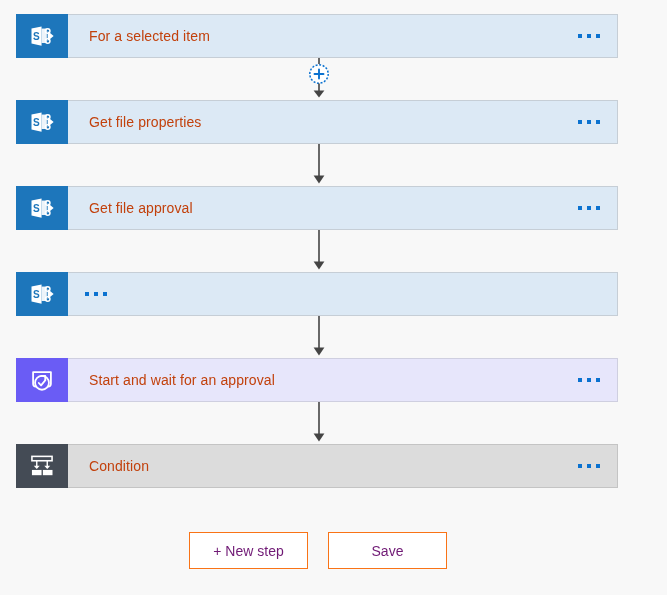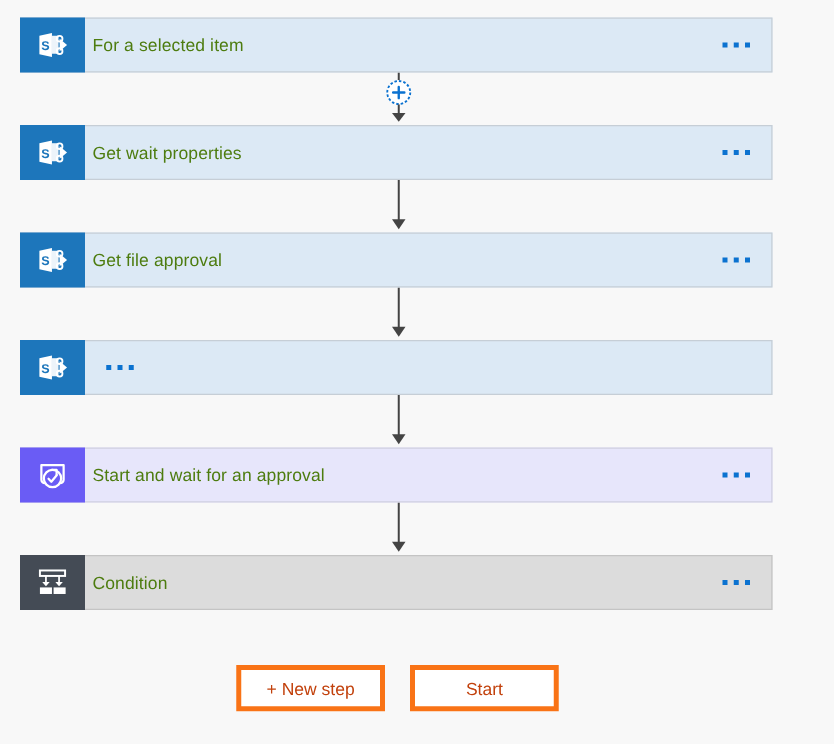--- a/index.html
+++ b/index.html
@@ -46,23 +46,23 @@
     margin: -1px 0 -1px -1px;
   }
   .icon-sharepoint { background: #1d76bb; }
   .icon-approval   { background: #6a5cf5; }
   .icon-condition  { background: #444b55; }
 
   .card-title {
     flex: 1;
     display: flex;
     align-items: center;
-    padding-left: 6px;
+    padding-left: 21px;
     font-size: 14px;
-    color: #4d7c0f;
+    color: #c2410c;
     letter-spacing: .1px;
   }
 
   .card-menu {
     width: 56px;
     display: flex;
     align-items: center;
     justify-content: center;
     gap: 5px;
   }
@@ -87,22 +87,22 @@
     position: absolute;
     left: 189px;
     top: 532px;
     display: flex;
     gap: 20px;
   }
   .btn {
     width: 119px;
     height: 37px;
     background: #ffffff;
-    border: 4px solid #f97316;
-    color: #c2410c;
+    border: 1px solid #f97316;
+    color: #701a75;
     font-size: 14px;
     font-family: "Liberation Sans", sans-serif;
     display: flex;
     align-items: center;
     justify-content: center;
     cursor: pointer;
     padding: 0;
     box-sizing: border-box;
   }
 </style>
@@ -132,21 +132,21 @@
       <div class="card-icon icon-sharepoint">
         <svg width="28" height="28" viewBox="0 0 32 32">
       <path d="M4 7.5 L15.5 5 V27 L4 24.5 Z" fill="#ffffff"></path>
       <path d="M15.5 7.5 H21.5 V24 H15.5 Z" fill="#ffffff" opacity="0.92"></path>
       <circle cx="22.5" cy="10.2" r="2.6" fill="none" stroke="#ffffff" stroke-width="1.7"></circle>
       <circle cx="22.5" cy="21.6" r="2.6" fill="none" stroke="#ffffff" stroke-width="1.7"></circle>
       <path d="M22.5 10.2 L29.3 16 L22.5 21.6 Z" fill="#ffffff"></path>
       <text x="9.6" y="20.6" font-family="'Liberation Sans',sans-serif" font-size="11.5" font-weight="bold" fill="#1d76bb" text-anchor="middle">S</text>
     </svg>
       </div>
-      <div class="card-title">Get wait properties</div>
+      <div class="card-title">Get file properties</div>
       <div class="card-menu" title="...">
         <i></i>
         <i></i>
         <i></i>
       </div>
     </div>
     <div class="card sharepoint" style="top: 186px;">
       <div class="card-icon icon-sharepoint">
         <svg width="28" height="28" viewBox="0 0 32 32">
       <path d="M4 7.5 L15.5 5 V27 L4 24.5 Z" fill="#ffffff"></path>
@@ -244,15 +244,15 @@
        </svg>
     </div>
     <div class="connector" style="top: 402px;">
       <svg width="32" height="42" viewBox="0 0 32 42">
          <path d="M16 0 v33" stroke="#444444" stroke-width="1.6"></path>
          <path d="M10.6 31.4 L16 39.4 L21.4 31.4 Z" fill="#444444"></path>
        </svg>
     </div>
     <div class="actions">
       <button class="btn">+ New step</button>
-      <button class="btn">Start</button>
+      <button class="btn">Save</button>
     </div>
   </div>
 
 </body></html>

